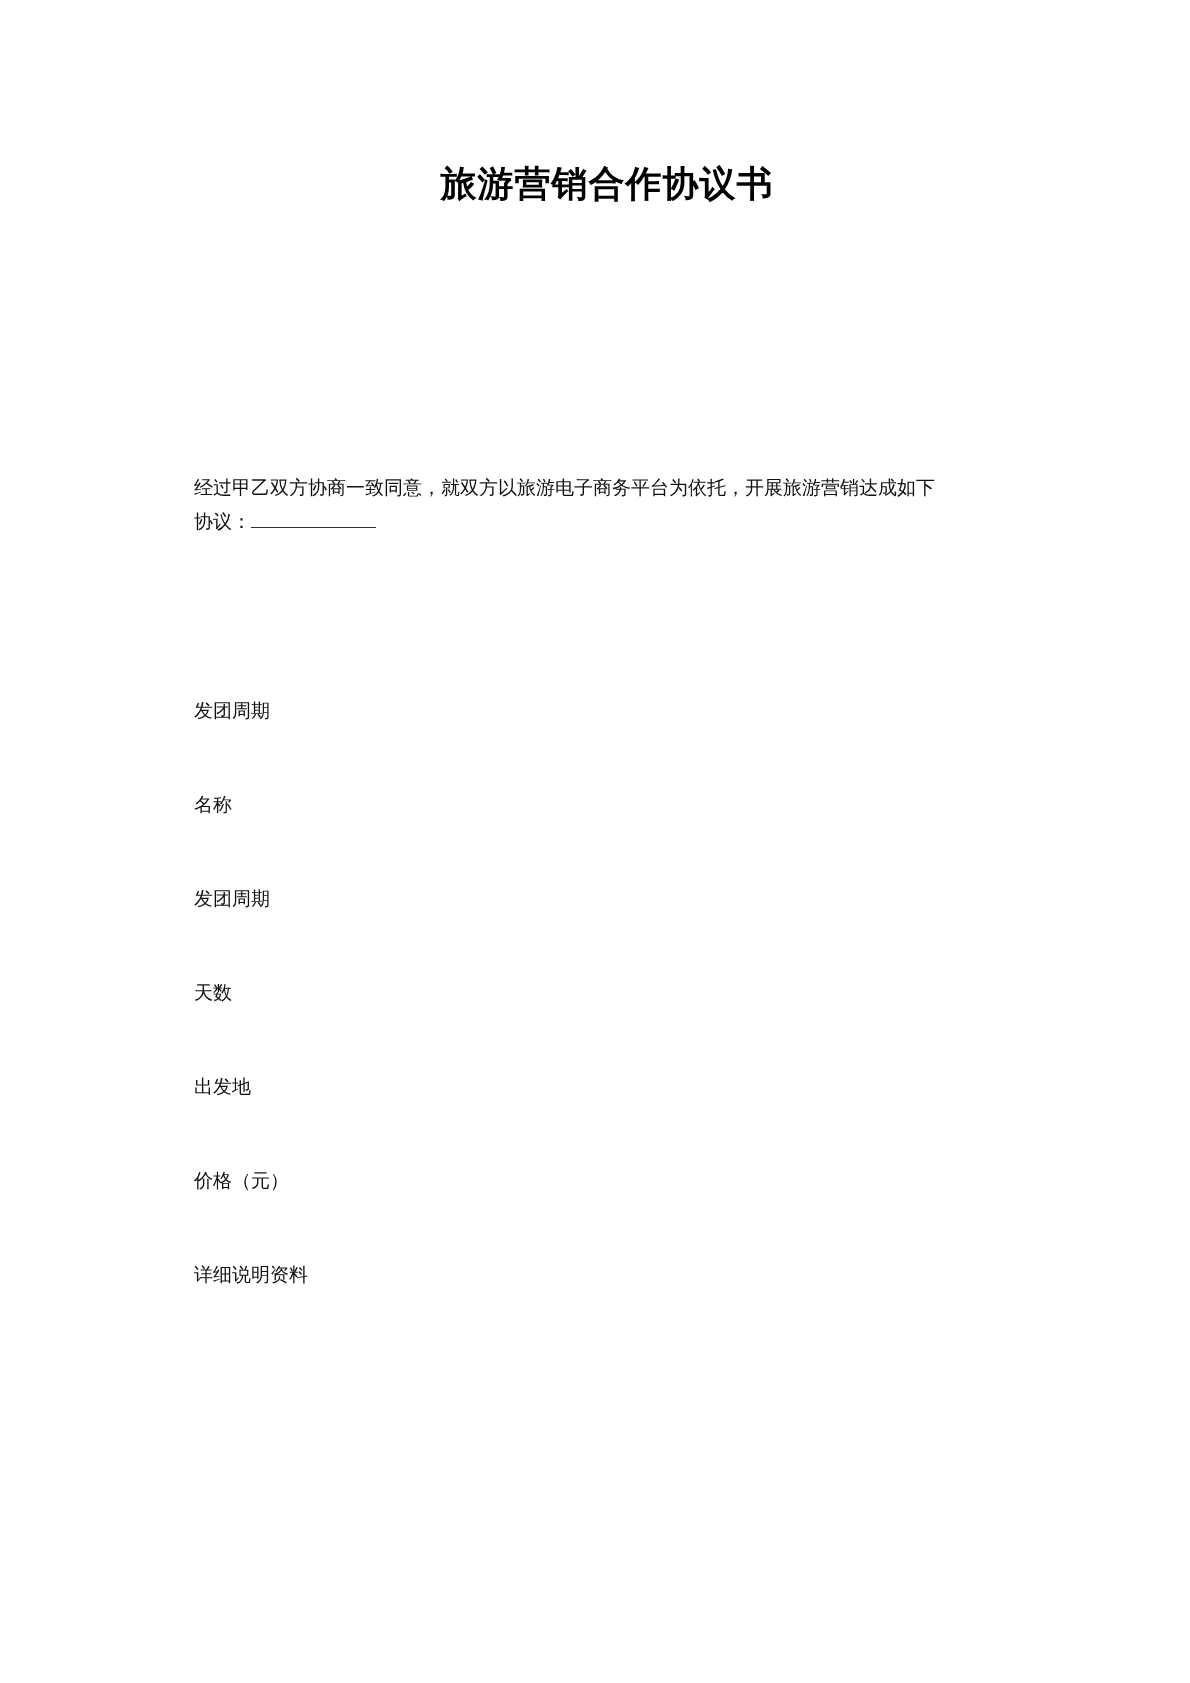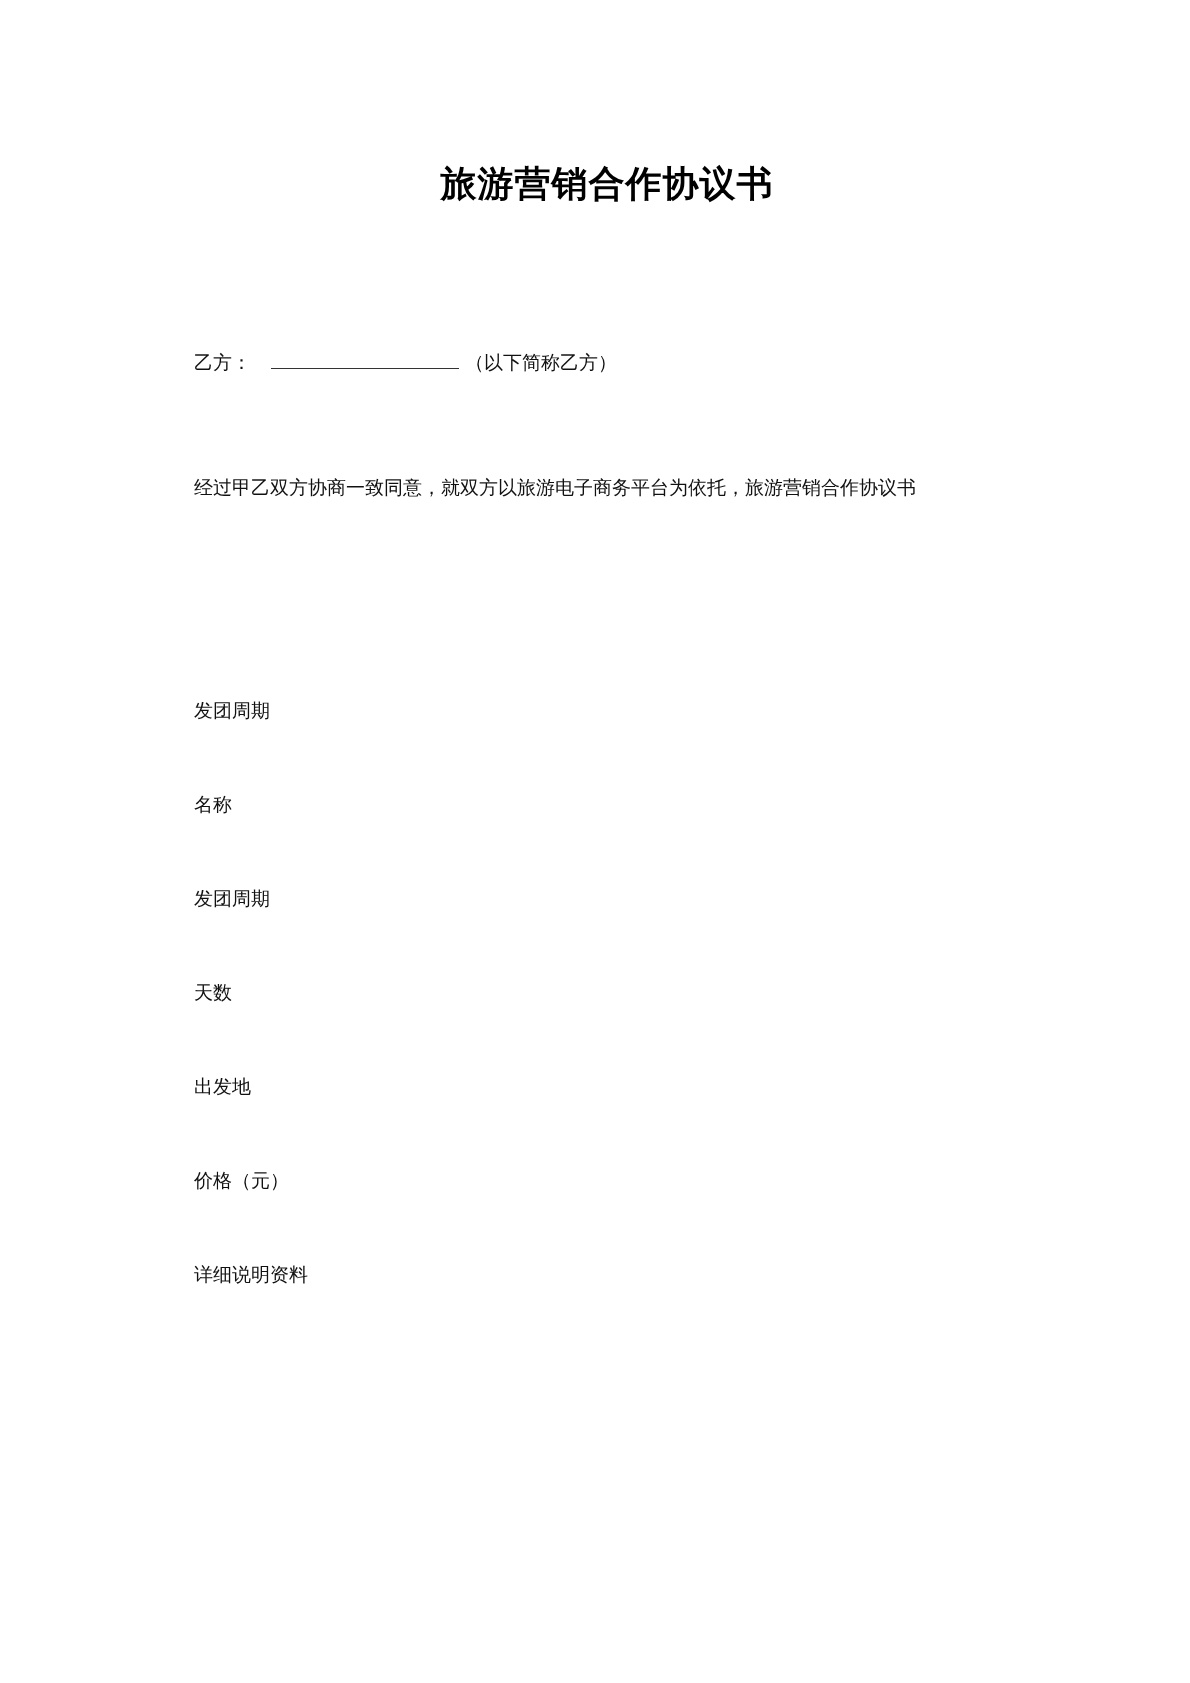--- a/index.html
+++ b/index.html
@@ -12,28 +12,26 @@
     .blank { display: inline-block; border-bottom: 1px solid #333; height: 20px; vertical-align: baseline; }
     .para { position: absolute; left: 182px; width: 830px; font-size: 19px; line-height: 34px; }
   </style>
 </head>
 <body>
 
 <div class="page">
   <div class="title">旅游营销合作协议书</div>
 
 
-  <div class="line" style="top:346px;">
-    <span>乙方：</span>
-    <span class="blank" style="width:188px; margin-left:14px;"></span>
-    <span>（以下简称乙方）</span>
-  </div>
 
   <div class="para" style="top:470px;">
-    <div>经过甲乙双方协商一致同意，就双方以旅游电子商务平台为依托，旅游营销合作协议书</div>
+    <div>经过甲乙双方协商一致同意，就双方以旅游电子商务平台为依托，开展旅游营销达成如下</div>
+    <div>
+      <span>协议：</span><span class="blank" style="width:125px;"></span>
+    </div>
   </div>
 
 
   <div class="line" style="top:694px;">发团周期</div>
   <div class="line" style="top:788px;">名称</div>
   <div class="line" style="top:882px;">发团周期</div>
   <div class="line" style="top:976px;">天数</div>
   <div class="line" style="top:1070px;">出发地</div>
   <div class="line" style="top:1164px;">价格（元）</div>
   <div class="line" style="top:1258px;">详细说明资料</div>

